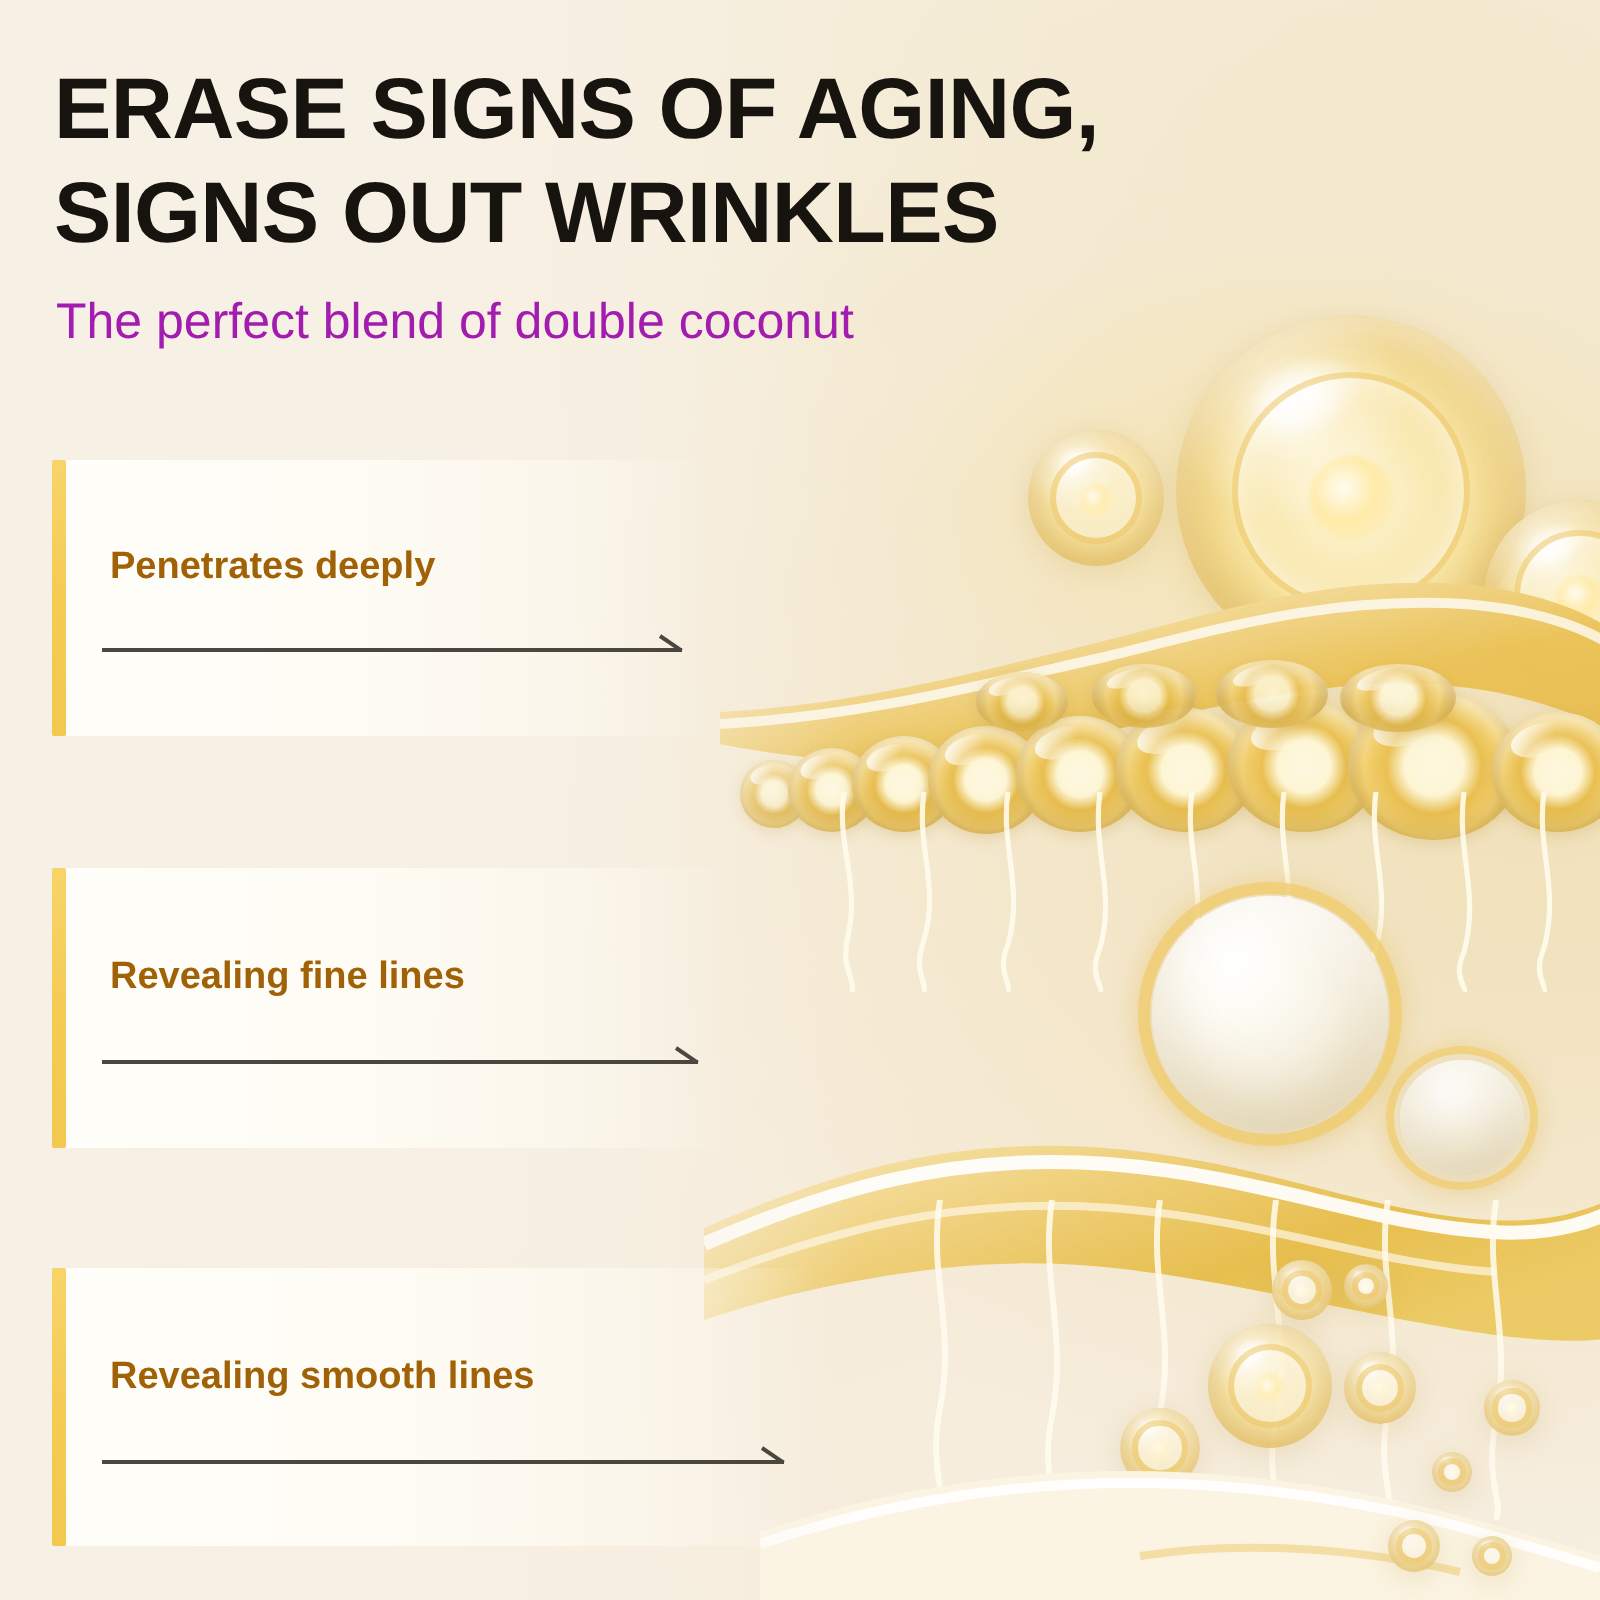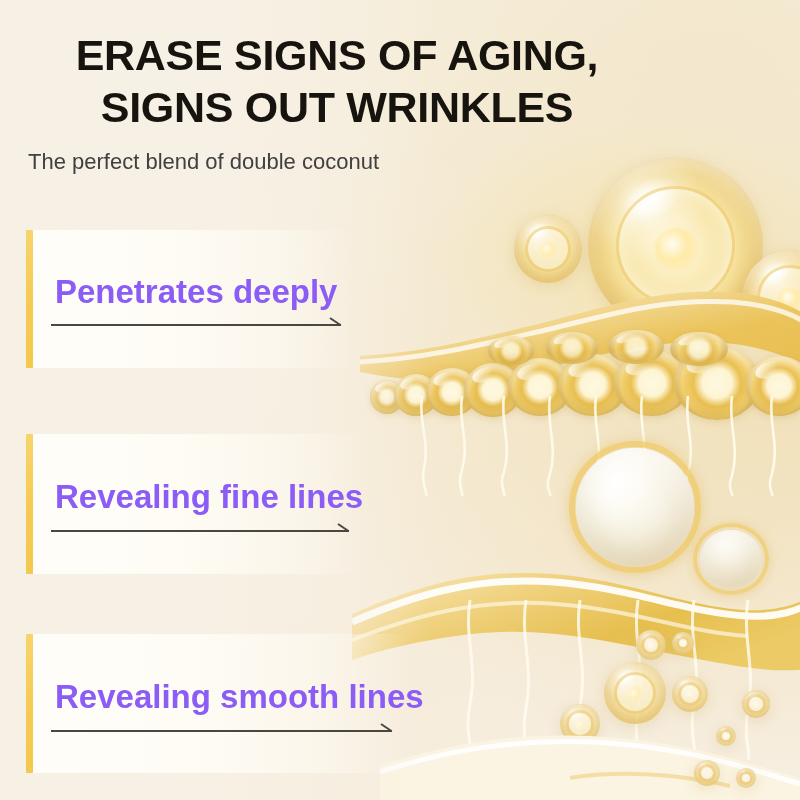--- a/index.html
+++ b/index.html
@@ -86,41 +86,40 @@
   .wave { position:absolute; }
 
   
   #content { position:absolute; inset:0; }
 
   #headline {
     position:absolute; left:27px; top:29px; width:620px;
     font-size:43px; line-height:52px;
     font-weight:bold; letter-spacing:-.3px;
     color:#17140f;
-    text-align:center;
   }
   #subtitle {
     position:absolute; left:28px; top:146px; width:470px;
-    font-size:22px; line-height:31px;
-    color:#404040; font-weight:normal;
+    font-size:25px; line-height:31px;
+    color:#a21caf; font-weight:normal;
   }
 
   .benefit { position:absolute; left:26px; display:block; }
   .benefit .bar {
     position:absolute; left:0; top:0; width:7px; height:100%;
     background:linear-gradient(180deg,#f8d469 0%, #f5cb54 50%, #f3c84e 100%);
     border-radius:1px;
   }
   .benefit .panel {
     position:absolute; left:7px; top:0; right:0; height:100%;
     background:linear-gradient(90deg, rgba(255,254,250,.97) 0%, rgba(255,253,246,.92) 42%, rgba(255,252,243,.55) 76%, rgba(255,251,240,0) 100%);
   }
   .benefit .label {
     position:absolute; left:29px;
-    font-size:33px; font-weight:bold; color:#8b5cf6;
+    font-size:19px; font-weight:bold; color:#a16207;
     white-space:nowrap;
     text-align:right;
   }
   .benefit .arrow { position:absolute; left:25px; }
   .benefit .arrow .shaft {
     position:absolute; left:0; top:0; height:2px;
     background:#4a4640;
   }
   .benefit .arrow .head {
     position:absolute; top:-7px; width:13px; height:2px;

